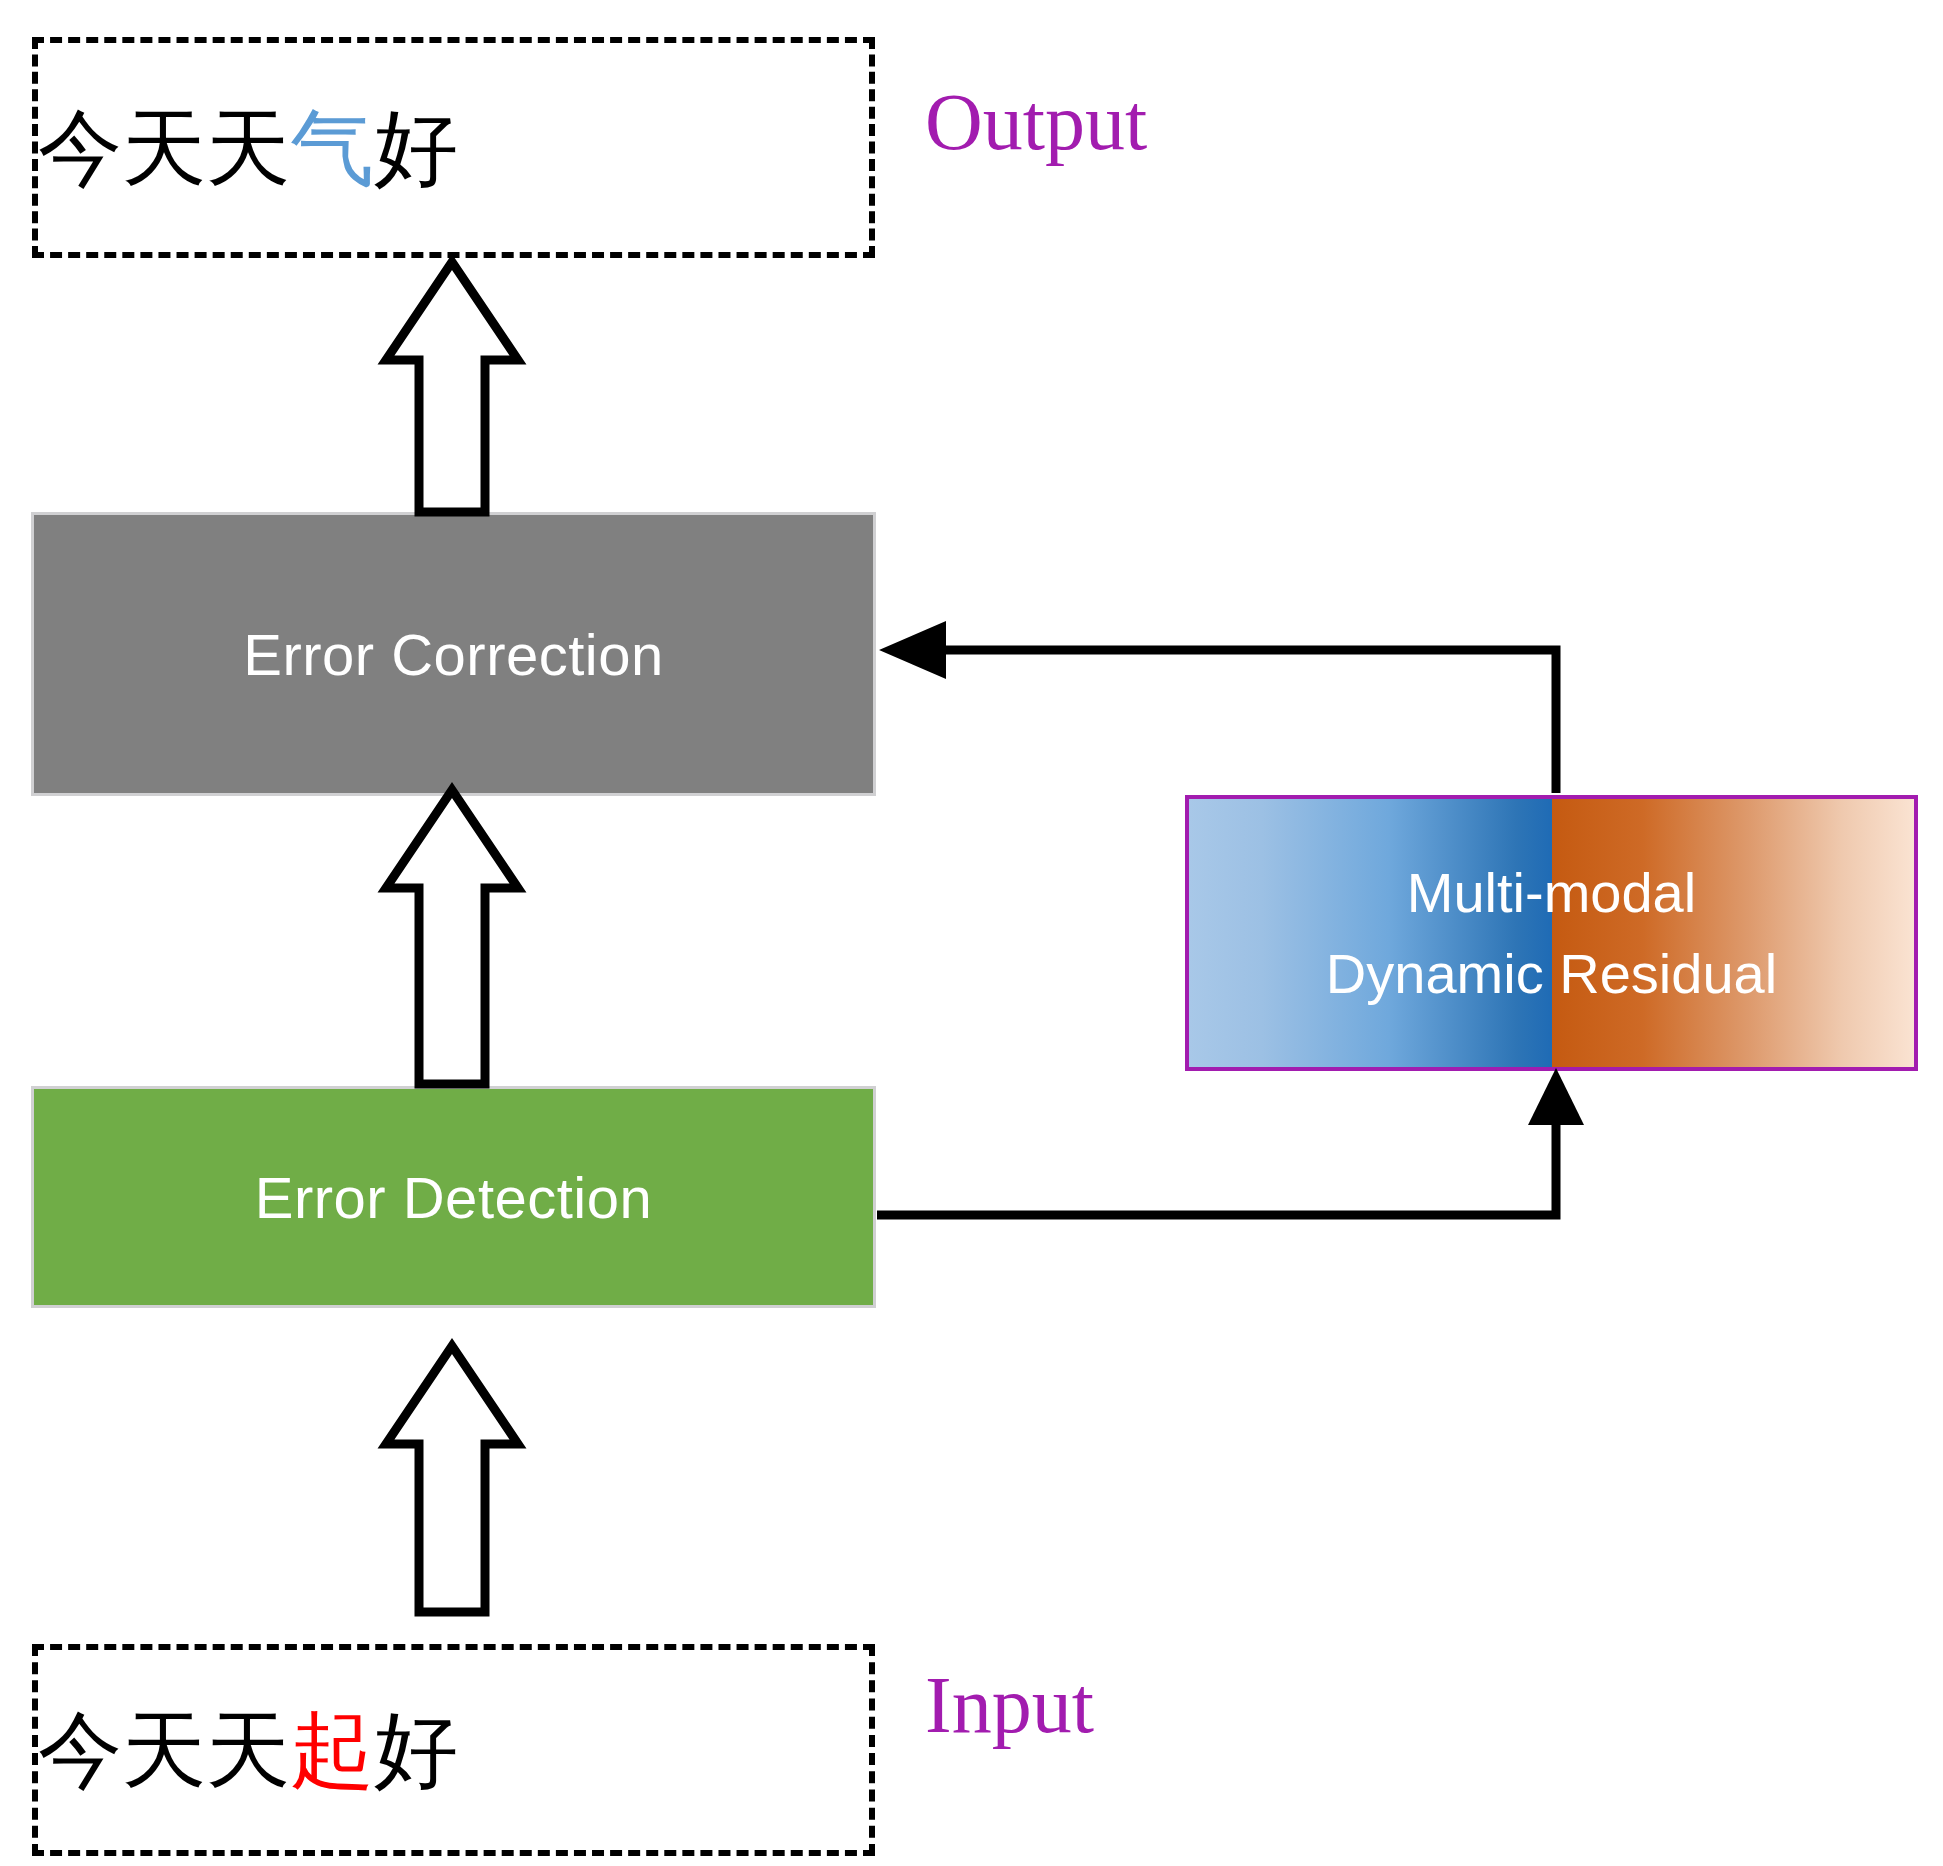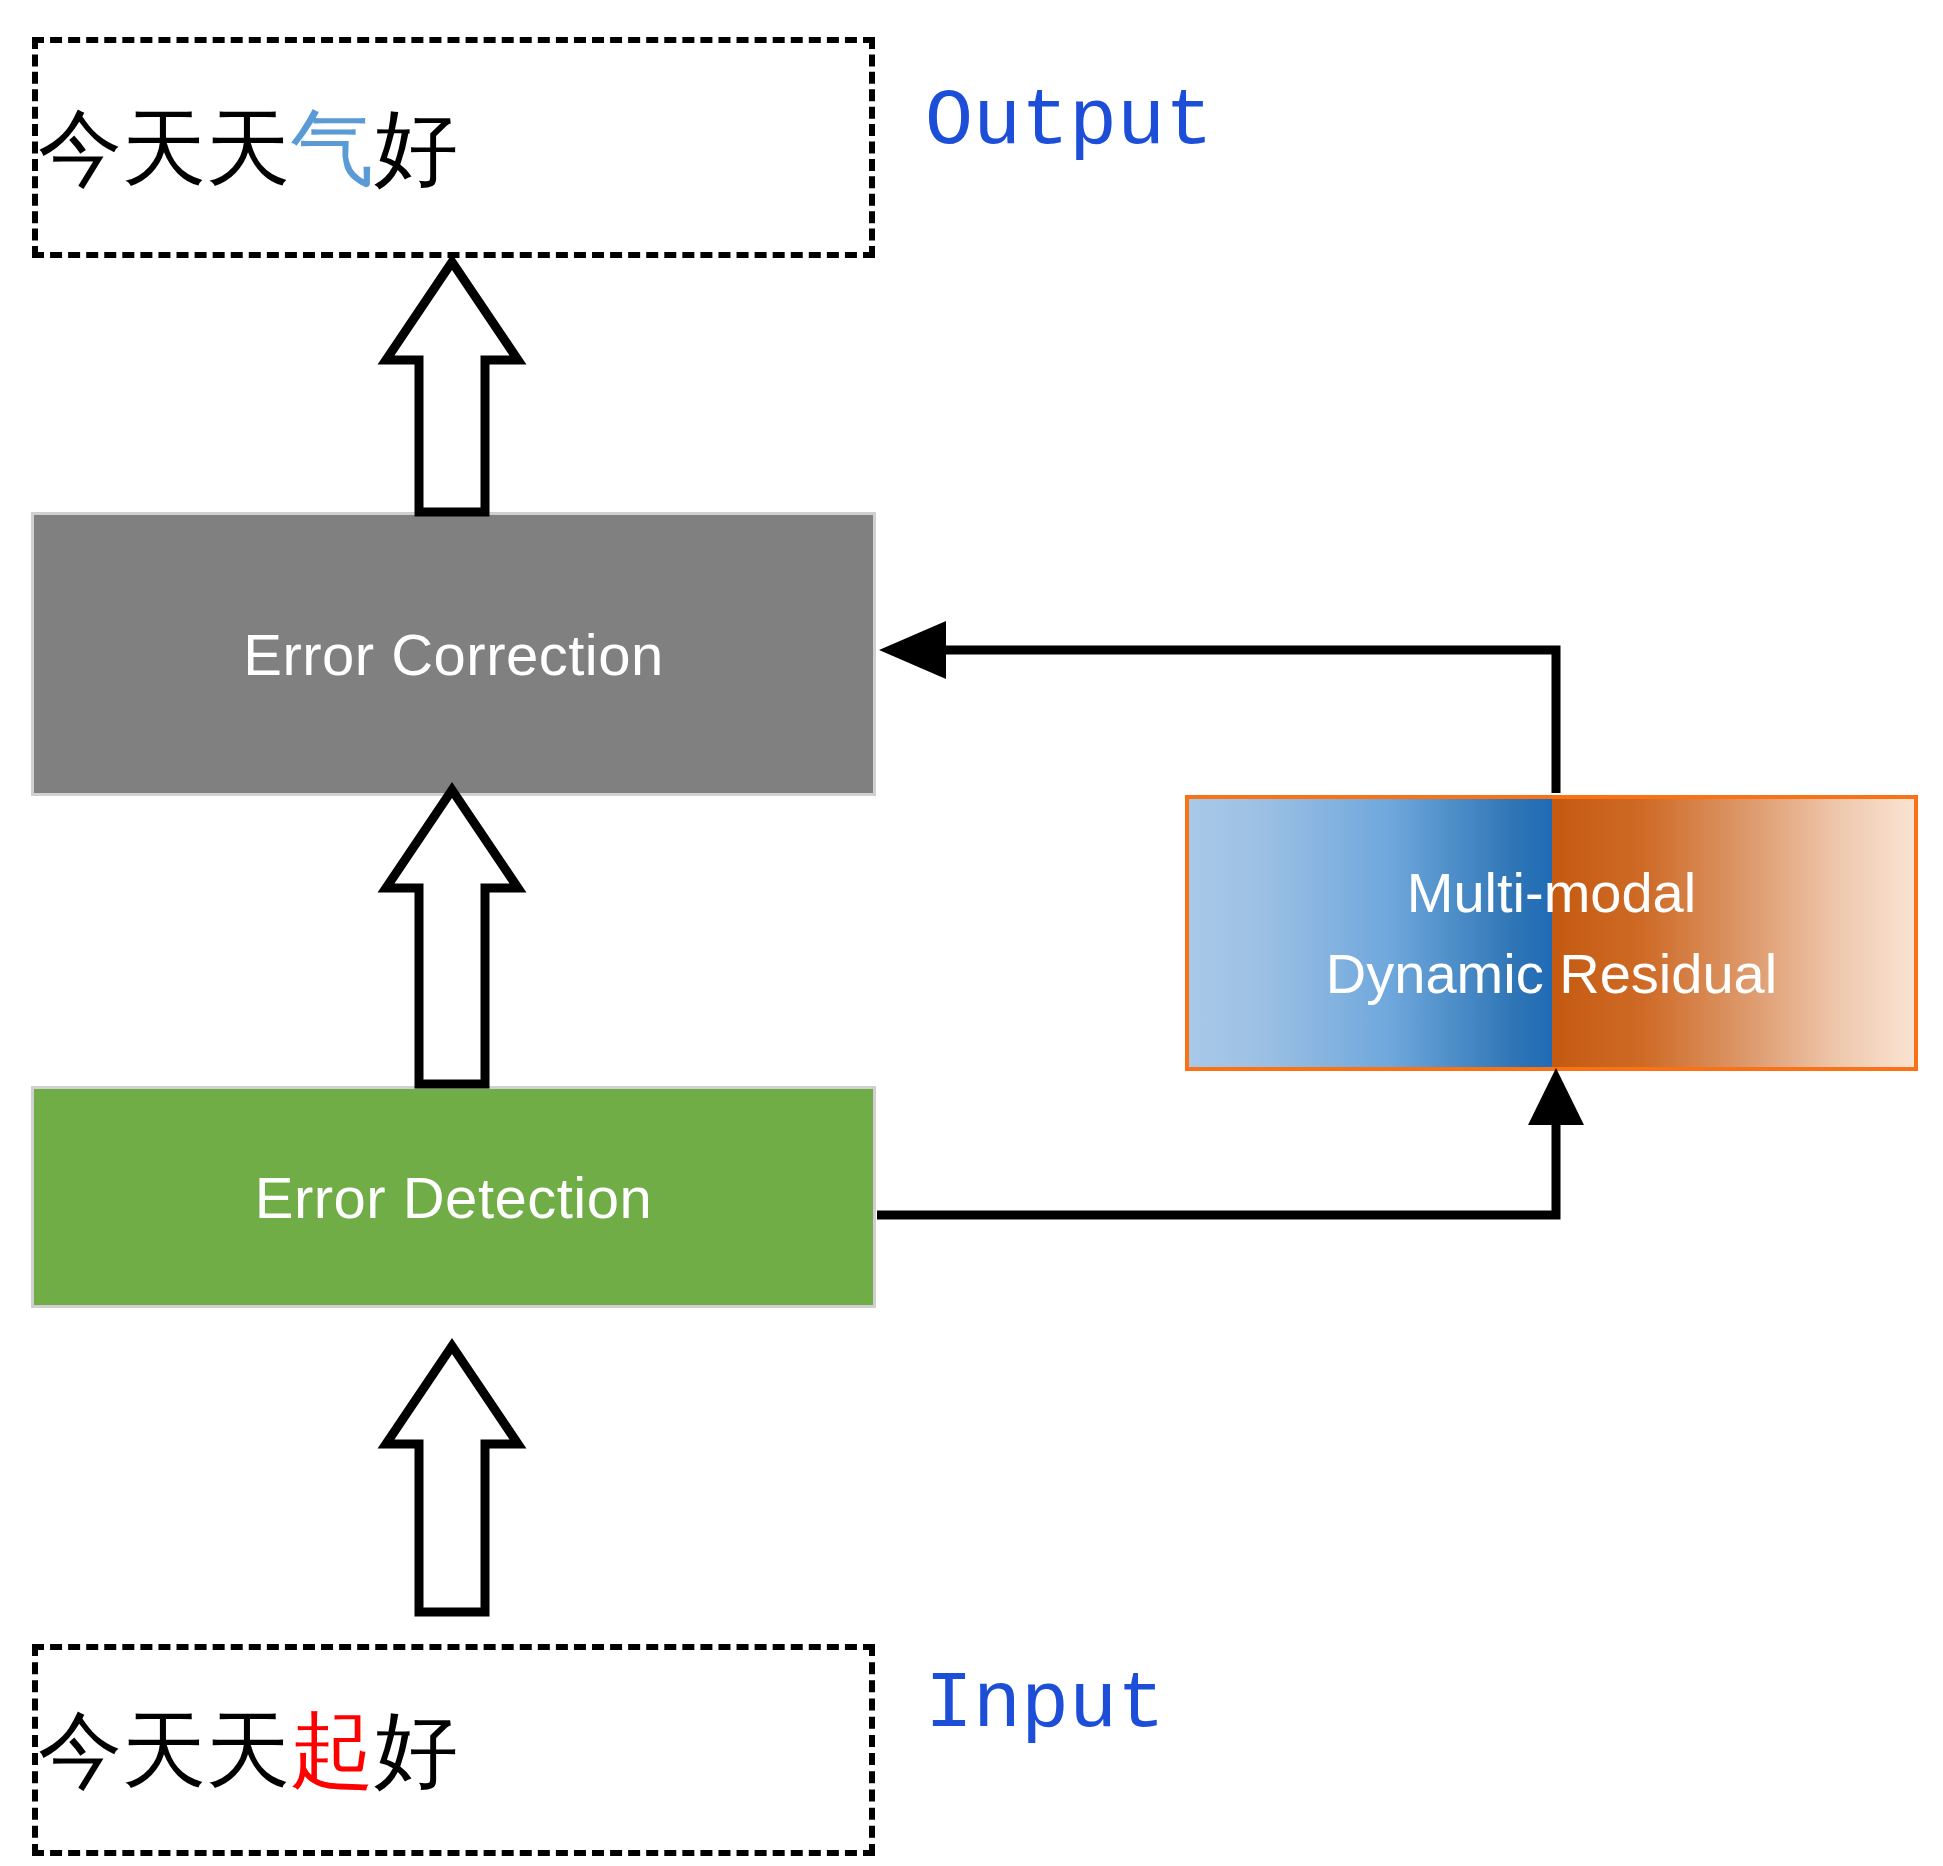--- a/index.html
+++ b/index.html
@@ -35,24 +35,24 @@
     color: #000000;
     white-space: nowrap;
     user-select: none;
   }
   .cjk-line .hl-blue { color: #5B9BD5; }
   .cjk-line .hl-red  { color: #FF0000; }
 
   
   .side-label {
     position: absolute;
-    font-family: Liberation Mono, monospace;
+    font-family: Liberation Serif, serif;
     font-size: 80px;
     line-height: 1;
-    color: #1d4ed8;
+    color: #a21caf;
     white-space: nowrap;
   }
 
   
   .proc-box {
     position: absolute;
     box-sizing: border-box;
     display: flex;
     align-items: center;
     justify-content: center;
@@ -66,21 +66,21 @@
     letter-spacing: 0.5px;
     white-space: nowrap;
   }
   #box-correction { background: #808080; }
   #box-detection  { background: #70AD47; }
 
   
   #box-residual {
     position: absolute;
     box-sizing: border-box;
-    border: 4px solid #f97316;
+    border: 4px solid #a21caf;
     display: flex;
     align-items: center;
     justify-content: center;
     overflow: hidden;
   }
   #box-residual .grad-half {
     position: absolute;
     top: 0;
     bottom: 0;
     width: 50%;

